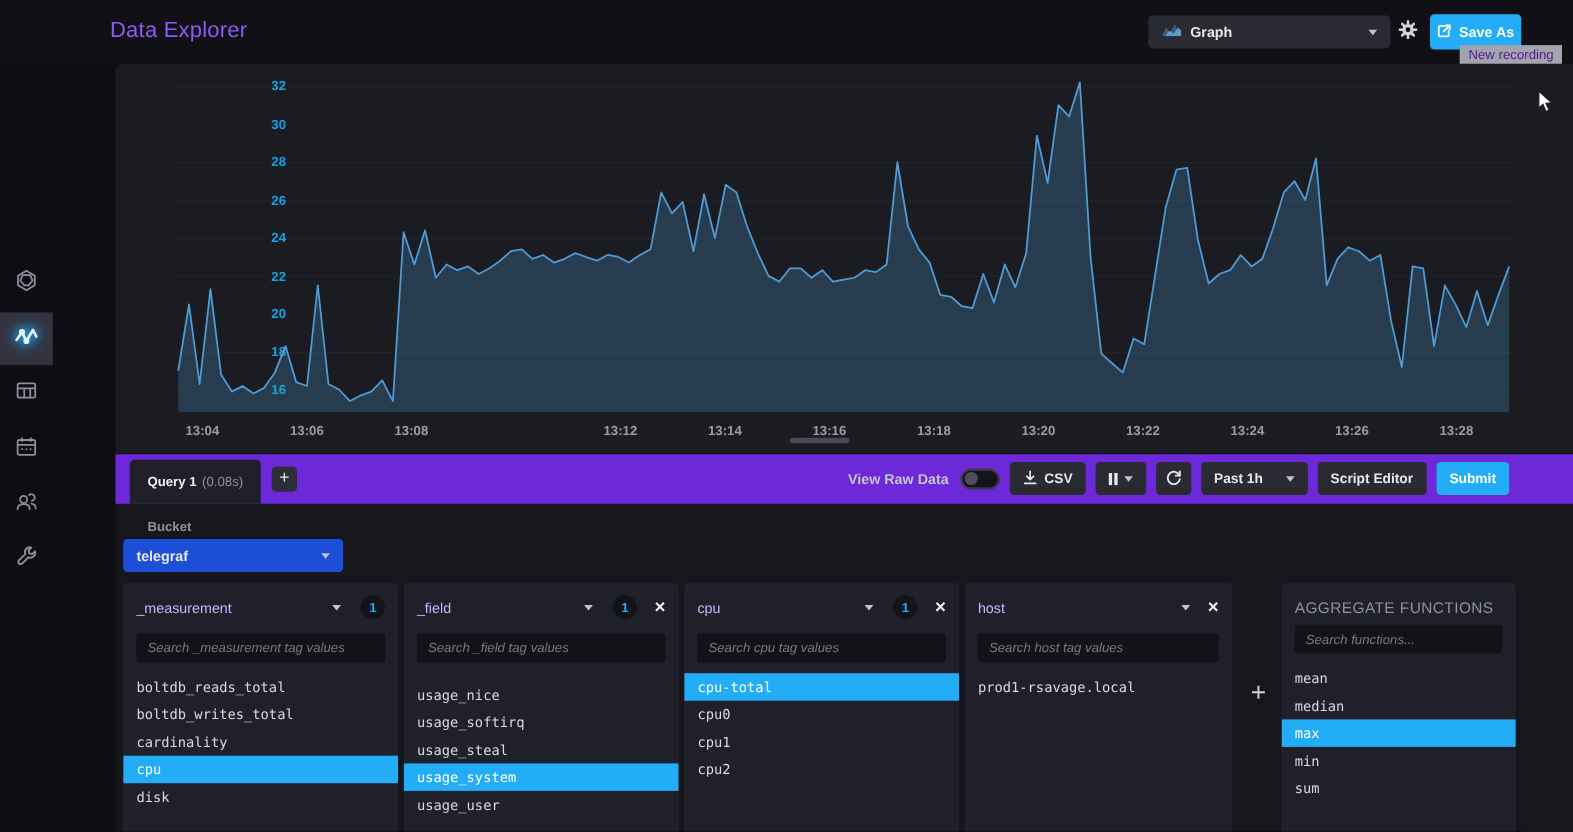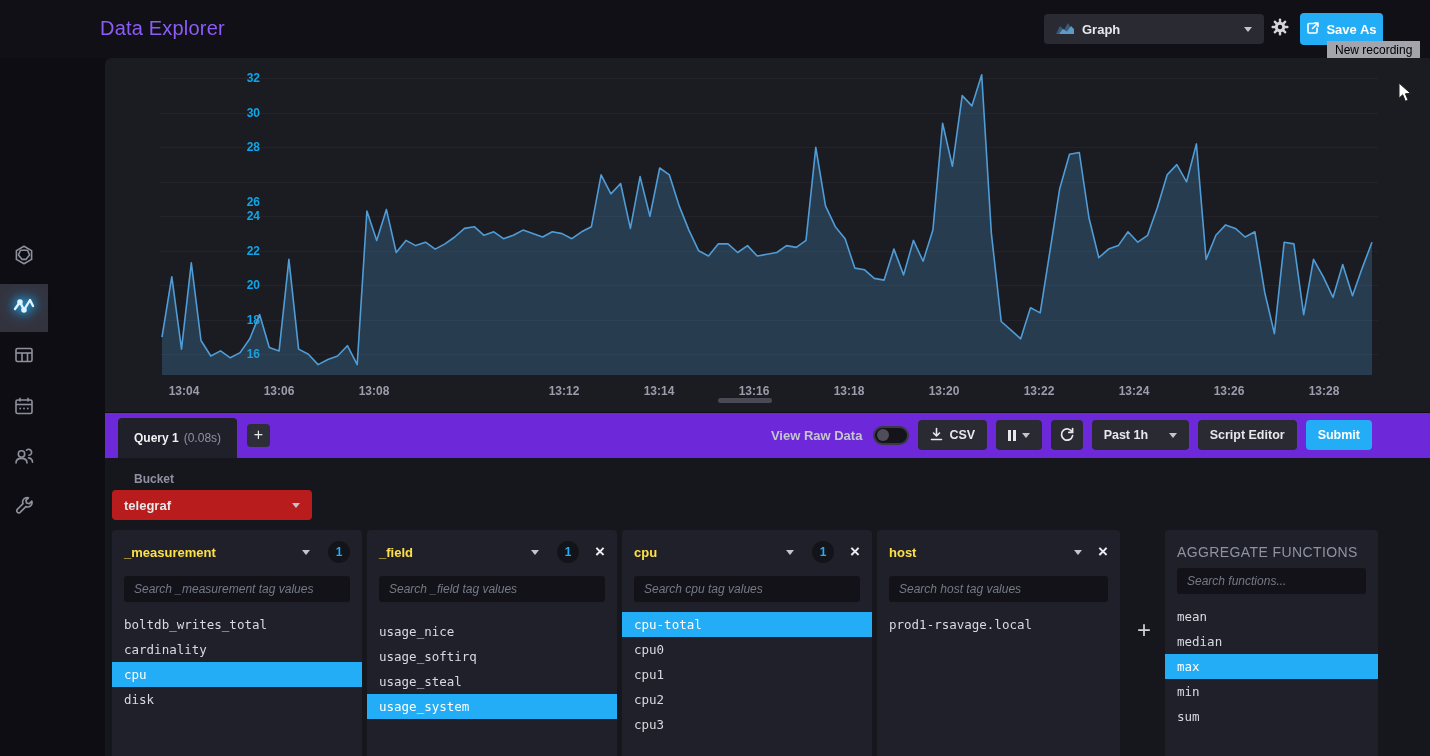--- a/index.html
+++ b/index.html
@@ -8,21 +8,21 @@
 
   
   .top-bar { position:absolute; left:0; top:0; width:1430px; height:58px; background:#101016; }
   .page-title { position:absolute; left:100px; top:17px; font-size:20px; font-weight:500; color:#8b5cf6; letter-spacing:.2px; }
   .view-selector { position:absolute; left:1044px; top:14px; width:220px; height:30px; background:#2a2a33; border-radius:4px; display:flex; align-items:center; padding:0 12px; gap:8px; cursor:pointer; }
   .view-selector .lbl { font-size:13px; font-weight:700; color:#e7e8ec; }
   .tri { width:0; height:0; border-left:4px solid transparent; border-right:4px solid transparent; border-top:5px solid #c3c5cd; }
   .view-selector .tri { margin-left:auto; }
   .gear-btn { position:absolute; left:1266px; top:14px; width:28px; height:30px; display:flex; align-items:center; justify-content:center; cursor:pointer; }
   .save-as { position:absolute; left:1300px; top:13px; width:83px; height:32px; background:#22ADF6; border-radius:4px; display:flex; align-items:center; justify-content:center; gap:6px; color:#fff; font-size:13px; font-weight:700; cursor:pointer; }
-  .tooltip { position:absolute; left:1327px; top:41px; background:#a4a4ac; color:#000000; font-size:12px; padding:2px 8px 3px; }
+  .tooltip { position:absolute; left:1327px; top:41px; background:#a4a4ac; color:#4c1d95; font-size:12px; padding:2px 8px 3px; }
 
   
   .nav-rail { position:absolute; left:0; top:0; width:48px; height:756px; background:#0d0d13; }
   .nav-item { position:absolute; left:0; width:48px; height:48px; display:flex; align-items:center; justify-content:center; cursor:pointer; color:#8e919c; }
   .nav-item.active { background:#33333e; color:#eaf6ff; }
   .nav-item.active svg { filter:drop-shadow(0 0 4px #22ADF6) drop-shadow(0 0 7px #1a9ae0); }
 
   
   .chart-panel { position:absolute; left:105px; top:58px; width:1325px; height:354px; background:#1b1b22; border-radius:6px 0 0 0; overflow:hidden; }
   .y-label { position:absolute; width:42px; text-align:right; font-size:12px; font-weight:700; color:#0ea5e9; }
@@ -41,28 +41,28 @@
   .controls { position:absolute; right:58px; top:7px; height:30px; display:flex; align-items:center; gap:9px; }
   .raw-label { font-size:13px; font-weight:700; color:#c3c6cf; margin-right:2px; }
   .toggle { width:36px; height:19px; border-radius:10px; background:#14141a; border:2px solid #3a3a45; position:relative; cursor:pointer; }
   .toggle .knob { position:absolute; left:2px; top:1.5px; width:12px; height:12px; border-radius:50%; background:#4e4e5a; }
   .btn { height:30px; background:#2a2a33; border-radius:4px; color:#e7e8ec; font-size:12.5px; font-weight:700; display:flex; align-items:center; justify-content:center; gap:6px; padding:0 12px; cursor:pointer; }
   .btn.primary { background:#22ADF6; color:#fff; }
   .pause-bars { display:flex; gap:2.5px; }
   .pause-bars i { width:2.5px; height:11px; background:#e7e8ec; }
 
   .bucket-label { position:absolute; left:29px; top:59px; font-size:12px; font-weight:700; color:#8e91a1; }
-  .bucket-dd { position:absolute; left:7px; top:77px; width:200px; height:30px; background:#b91c1c; border-radius:4px; display:flex; align-items:center; padding:12px 12px; cursor:pointer; }
+  .bucket-dd { position:absolute; left:7px; top:77px; width:200px; height:30px; background:#1d4ed8; border-radius:4px; display:flex; align-items:center; padding:12px 12px; cursor:pointer; }
   .bucket-dd .lbl { font-size:13px; font-weight:700; color:#e7e8ec; }
   .bucket-dd .tri { margin-left:auto; }
 
   
   .card { position:absolute; top:117px; height:300px; background:#20202a; border-radius:4px; overflow:hidden; }
   .card-header { display:flex; align-items:center; height:36px; padding:0 12px; margin-top:4px; cursor:pointer; }
-  .card-title { font-size:13px; font-weight:700; color:#fde047; }
+  .card-title { font-size:13px; font-weight:400; color:#c4b5fd; }
   .card-header .tri { margin-left:auto; }
   .badge { width:22px; height:22px; border-radius:50%; background:#13131a; color:#22ADF6; font-size:12px; font-weight:700; display:flex; align-items:center; justify-content:center; margin-left:18px; }
   .close-x { margin-left:16px; color:#eceef2; font-size:17px; font-weight:700; line-height:14px; cursor:pointer; }
   .search-box { margin:6px 12px 0; height:26px; background:#121218; border:none; border-radius:3px; width:calc(100% - 24px); color:#c7cad2; font-size:12px; font-style:italic; padding:0 10px; outline:none; }
   .search-box::placeholder { color:#757a87; }
   .tag-list { margin-top:10px; }
   .tag-item { height:25px; line-height:25px; padding-left:12px; font-family:"DejaVu Sans Mono", monospace; font-size:12.5px; color:#d8dae0; cursor:pointer; white-space:nowrap; }
   .tag-item.selected { background:#22ADF6; color:#fff; }
   .agg-title { font-size:14px; font-weight:500; color:#8e93a1; letter-spacing:.4px; padding:14px 12px 2px; }
   .add-card { position:absolute; left:1026px; top:205px; width:26px; height:26px; color:#cfd2da; font-size:24px; line-height:24px; text-align:center; cursor:pointer; }
@@ -172,21 +172,21 @@
   </div>
 </header>
 
 <div class="tooltip">New recording</div>
 
 <section class="chart-panel">
   <div id="yLabels">
       <div class="y-label" style="left: 113px; top: 13.3px;">32</div>
       <div class="y-label" style="left: 113px; top: 47.8px;">30</div>
       <div class="y-label" style="left: 113px; top: 82.3px;">28</div>
-      <div class="y-label" style="left: 113px; top: 116.8px; margin-top: 20px;">26</div>
+      <div class="y-label" style="left: 113px; top: 116.8px;">26</div>
       <div class="y-label" style="left: 113px; top: 151.3px;">24</div>
       <div class="y-label" style="left: 113px; top: 185.8px;">22</div>
       <div class="y-label" style="left: 113px; top: 220.3px;">20</div>
       <div class="y-label" style="left: 113px; top: 254.8px;">18</div>
       <div class="y-label" style="left: 113px; top: 289.3px; text-align: right;">16</div>
     </div>
   <div id="xLabels">
       <div class="x-label" style="left: 54px;">13:04</div>
       <div class="x-label" style="left: 149px;">13:06</div>
       <div class="x-label" style="left: 244px;">13:08</div>
@@ -274,47 +274,48 @@
     <span class="lbl">telegraf</span>
     <span class="tri"></span>
   </div>
 
   <div id="builderCards">
       <div class="card" style="left: 7px; width: 250px;"><div class="card-header">
           <span class="card-title">_measurement</span>
           <span class="tri"></span>
           <span class="badge">1</span>
         </div><input class="search-box" placeholder="Search _measurement tag values" style=""><div class="tag-list">
+          <div class="tag-item">boltdb_reads_total</div>
           <div class="tag-item">boltdb_writes_total</div>
           <div class="tag-item">cardinality</div>
           <div class="tag-item selected">cpu</div>
           <div class="tag-item">disk</div>
         </div></div>
       <div class="card" style="left: 262px; width: 250px;"><div class="card-header">
           <span class="card-title">_field</span>
           <span class="tri"></span>
           <span class="badge">1</span>
           <span class="close-x">×</span>
         </div><input class="search-box" placeholder="Search _field tag values" style=""><div class="tag-list" style="margin-top: 17px;">
           <div class="tag-item">usage_nice</div>
           <div class="tag-item">usage_softirq</div>
           <div class="tag-item">usage_steal</div>
           <div class="tag-item selected">usage_system</div>
+          <div class="tag-item">usage_user</div>
         </div></div>
       <div class="card" style="left: 517px; width: 250px;"><div class="card-header">
           <span class="card-title">cpu</span>
           <span class="tri"></span>
           <span class="badge">1</span>
           <span class="close-x">×</span>
         </div><input class="search-box" placeholder="Search cpu tag values" style=""><div class="tag-list">
           <div class="tag-item selected">cpu-total</div>
           <div class="tag-item">cpu0</div>
           <div class="tag-item">cpu1</div>
           <div class="tag-item">cpu2</div>
-          <div class="tag-item">cpu3</div>
         </div></div>
       <div class="card" style="left: 772px; width: 243px;"><div class="card-header">
           <span class="card-title">host</span>
           <span class="tri"></span>
           <span class="close-x">×</span>
         </div><input class="search-box" placeholder="Search host tag values" style=""><div class="tag-list">
           <div class="tag-item">prod1-rsavage.local</div>
         </div></div>
       <div class="card" style="left: 1060px; width: 213px;"><div class="agg-title">AGGREGATE FUNCTIONS</div><input class="search-box" placeholder="Search functions..." style=""><div class="tag-list">
           <div class="tag-item">mean</div>

